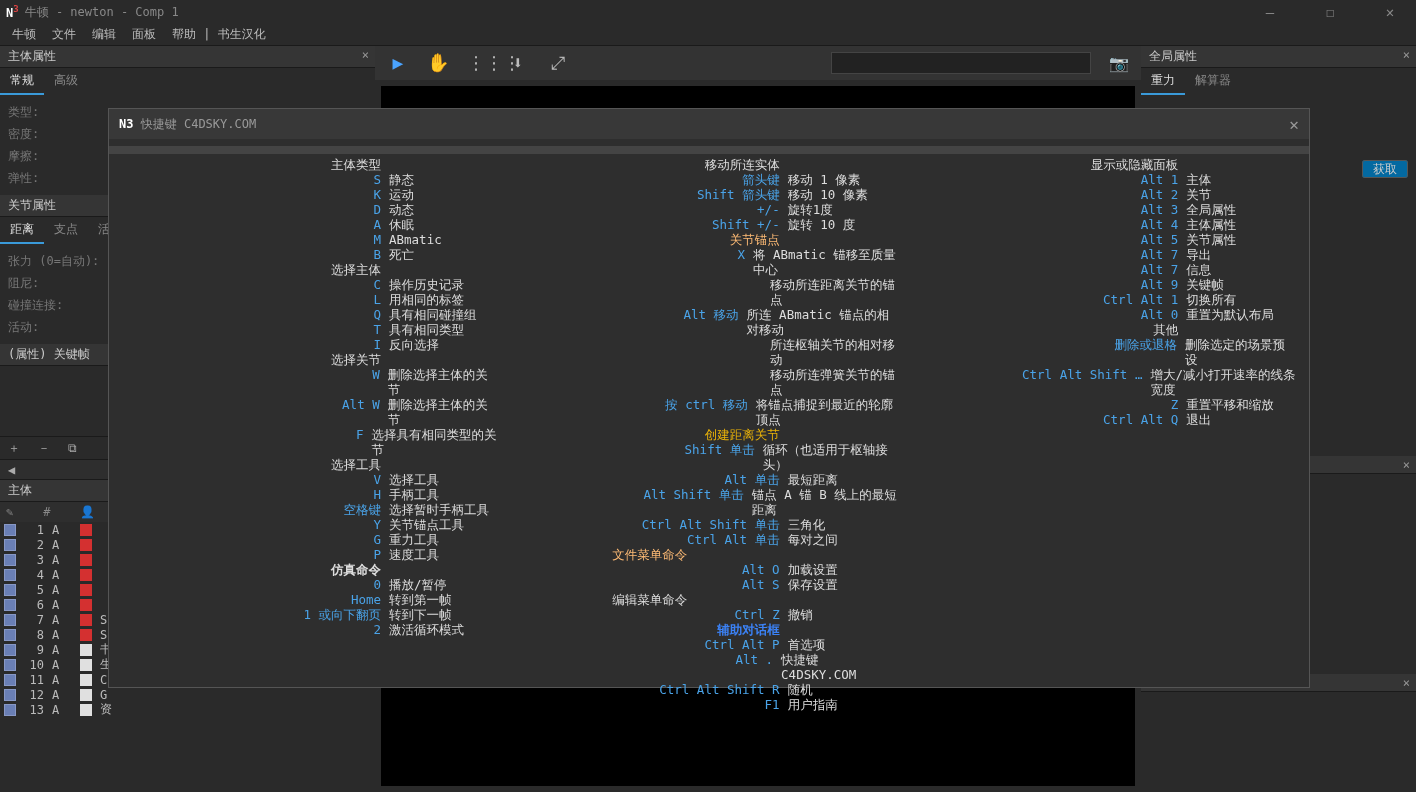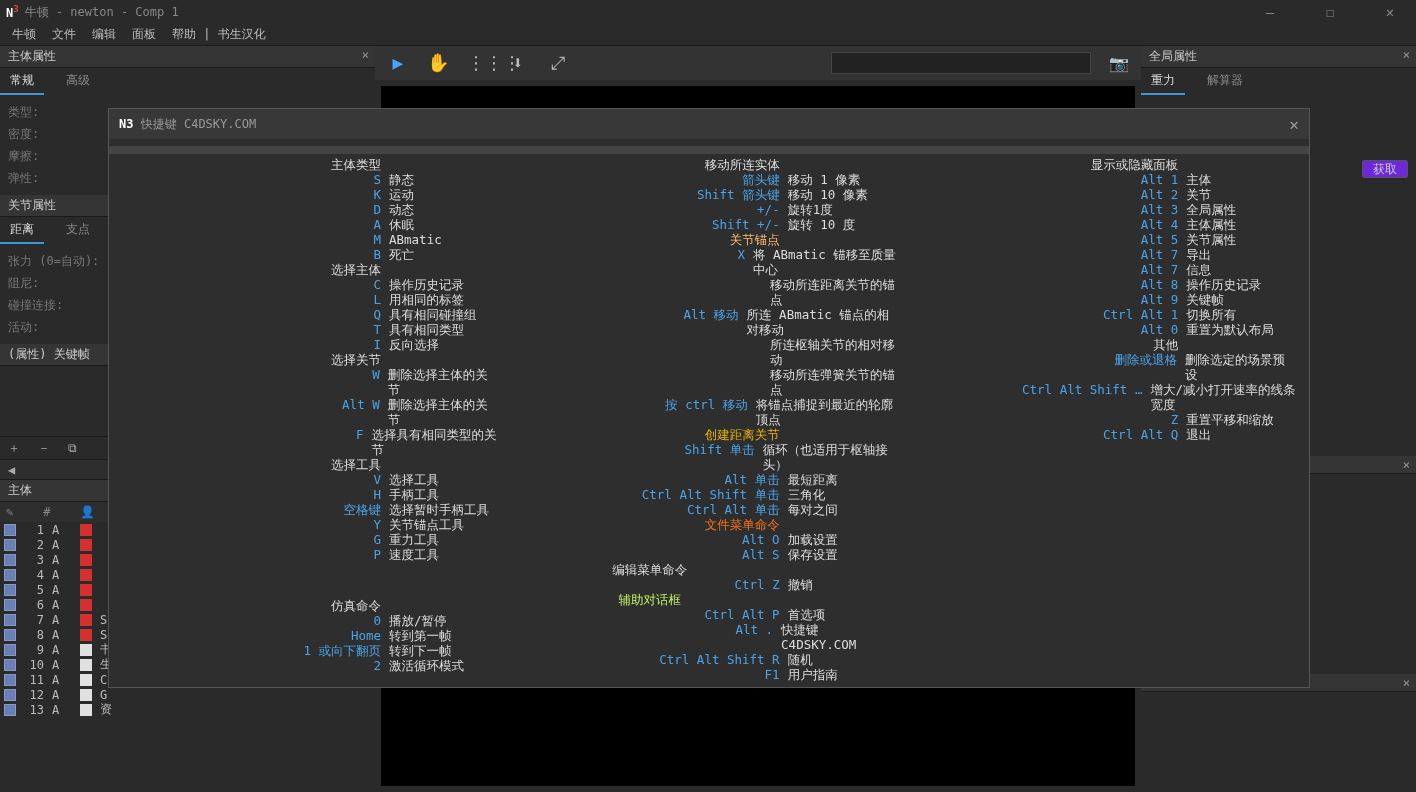--- a/index.html
+++ b/index.html
@@ -53,28 +53,28 @@
   background: #353535;
   height: 22px;
   display: flex;
   align-items: center;
   padding: 0 8px;
   color: #ccc;
   border-bottom: 1px solid #1a1a1a;
   position:relative;
 }
 .panel-header .close-x { position:absolute; right:6px; top:2px; color:#999;}
-.tabs { display:flex; gap:12px; padding:0;}
+.tabs { display:flex; gap:0; padding:0;}
 .tab { padding:4px 10px; color:#888;}
 .tab.active { color:#ddd; border-bottom:2px solid #3a9ad9;}
 
 .props { padding:6px 8px; color:#777; font-size:12px;}
 .prop-row { display:flex; justify-content:space-between; height:22px; align-items:center;}
 .prop-row .val { color:#999; margin-right:20px;}
-.btn-sm { background:#6d28d9;border:1px solid #555;padding:1px 10px;border-radius:3px;color:#ccc;}
+.btn-sm { background:#0369a1;border:1px solid #555;padding:1px 10px;border-radius:3px;color:#ccc;}
 
 
 .ctoolbar {
   height: 34px;
   background: #333;
   display:flex;
   align-items:center;
   gap:18px;
   padding:0 12px;
 }
@@ -472,21 +472,21 @@
         </div>
         <div class="sc-row">
           <div class="sc-key">G</div>
           <div class="sc-desc">重力工具</div>
         </div>
         <div class="sc-row">
           <div class="sc-key">P</div>
           <div class="sc-desc">速度工具</div>
         </div>
         <div class="sc-row">
-          <div class="sc-key" style="color: rgb(221, 221, 221); font-weight: normal; margin-top: 36px;">仿真命令</div>
+          <div class="sc-key" style="color: rgb(221, 221, 221); font-weight: bold;">仿真命令</div>
         </div>
         <div class="sc-row">
           <div class="sc-key">0</div>
           <div class="sc-desc">播放/暂停</div>
         </div>
         <div class="sc-row">
           <div class="sc-key">Home</div>
           <div class="sc-desc">转到第一帧</div>
         </div>
         <div class="sc-row">
@@ -550,47 +550,51 @@
         </div>
         <div class="sc-row">
           <div class="sc-key">Shift 单击</div>
           <div class="sc-desc">循环（也适用于枢轴接头）</div>
         </div>
         <div class="sc-row">
           <div class="sc-key">Alt 单击</div>
           <div class="sc-desc">最短距离</div>
         </div>
         <div class="sc-row">
+          <div class="sc-key">Alt Shift 单击</div>
+          <div class="sc-desc">锚点 A 锚 B 线上的最短距离</div>
+        </div>
+        <div class="sc-row">
           <div class="sc-key">Ctrl Alt Shift 单击</div>
           <div class="sc-desc">三角化</div>
         </div>
         <div class="sc-row">
           <div class="sc-key">Ctrl Alt 单击</div>
           <div class="sc-desc">每对之间</div>
         </div>
         <div class="sc-row">
-          <div class="sc-key" style="color: #f97316; font-weight: normal;">文件菜单命令</div>
+          <div class="sc-key" style="color: #fdba74; font-weight: normal; text-align: center;">文件菜单命令</div>
         </div>
         <div class="sc-row">
           <div class="sc-key">Alt O</div>
           <div class="sc-desc">加载设置</div>
         </div>
         <div class="sc-row">
           <div class="sc-key">Alt S</div>
           <div class="sc-desc">保存设置</div>
         </div>
         <div class="sc-row">
           <div class="sc-key" style="color: rgb(221, 221, 221); font-weight: normal; text-align: center;">编辑菜单命令</div>
         </div>
         <div class="sc-row">
           <div class="sc-key">Ctrl Z</div>
           <div class="sc-desc">撤销</div>
         </div>
         <div class="sc-row">
-          <div class="sc-key" style="color: #bef264; font-weight: normal; text-align: center;">辅助对话框</div>
+          <div class="sc-key" style="color: #3b82f6; font-weight: bold;">辅助对话框</div>
         </div>
         <div class="sc-row">
           <div class="sc-key">Ctrl Alt P</div>
           <div class="sc-desc">首选项</div>
         </div>
         <div class="sc-row">
           <div class="sc-key">Alt .</div>
           <div class="sc-desc">快捷键  C4DSKY.COM</div>
         </div>
         <div class="sc-row">
@@ -626,24 +630,20 @@
           <div class="sc-key">Alt 5</div>
           <div class="sc-desc">关节属性</div>
         </div>
         <div class="sc-row">
           <div class="sc-key">Alt 7</div>
           <div class="sc-desc">导出</div>
         </div>
         <div class="sc-row">
           <div class="sc-key">Alt 7</div>
           <div class="sc-desc">信息</div>
-        </div>
-        <div class="sc-row">
-          <div class="sc-key">Alt 8</div>
-          <div class="sc-desc">操作历史记录</div>
         </div>
         <div class="sc-row">
           <div class="sc-key">Alt 9</div>
           <div class="sc-desc">关键帧</div>
         </div>
         <div class="sc-row">
           <div class="sc-key">Ctrl Alt 1</div>
           <div class="sc-desc">切换所有</div>
         </div>
         <div class="sc-row">

